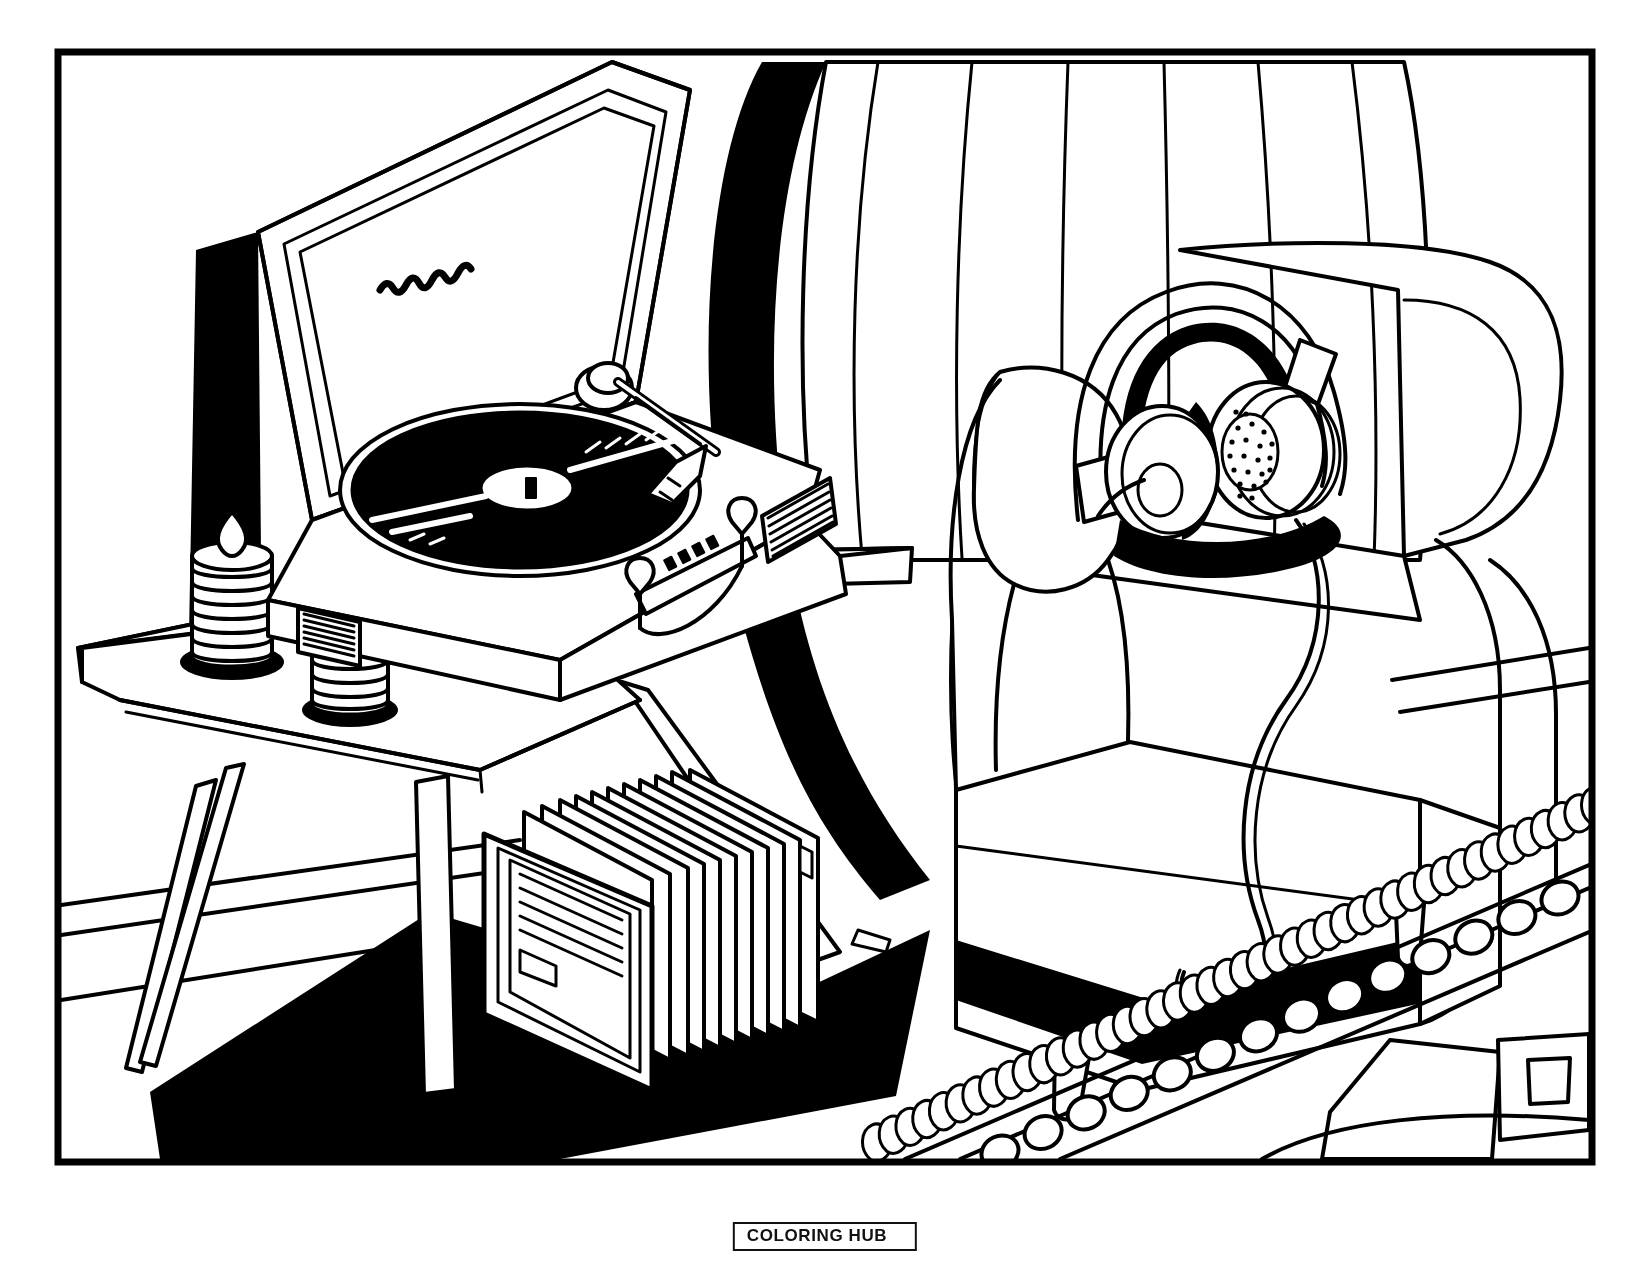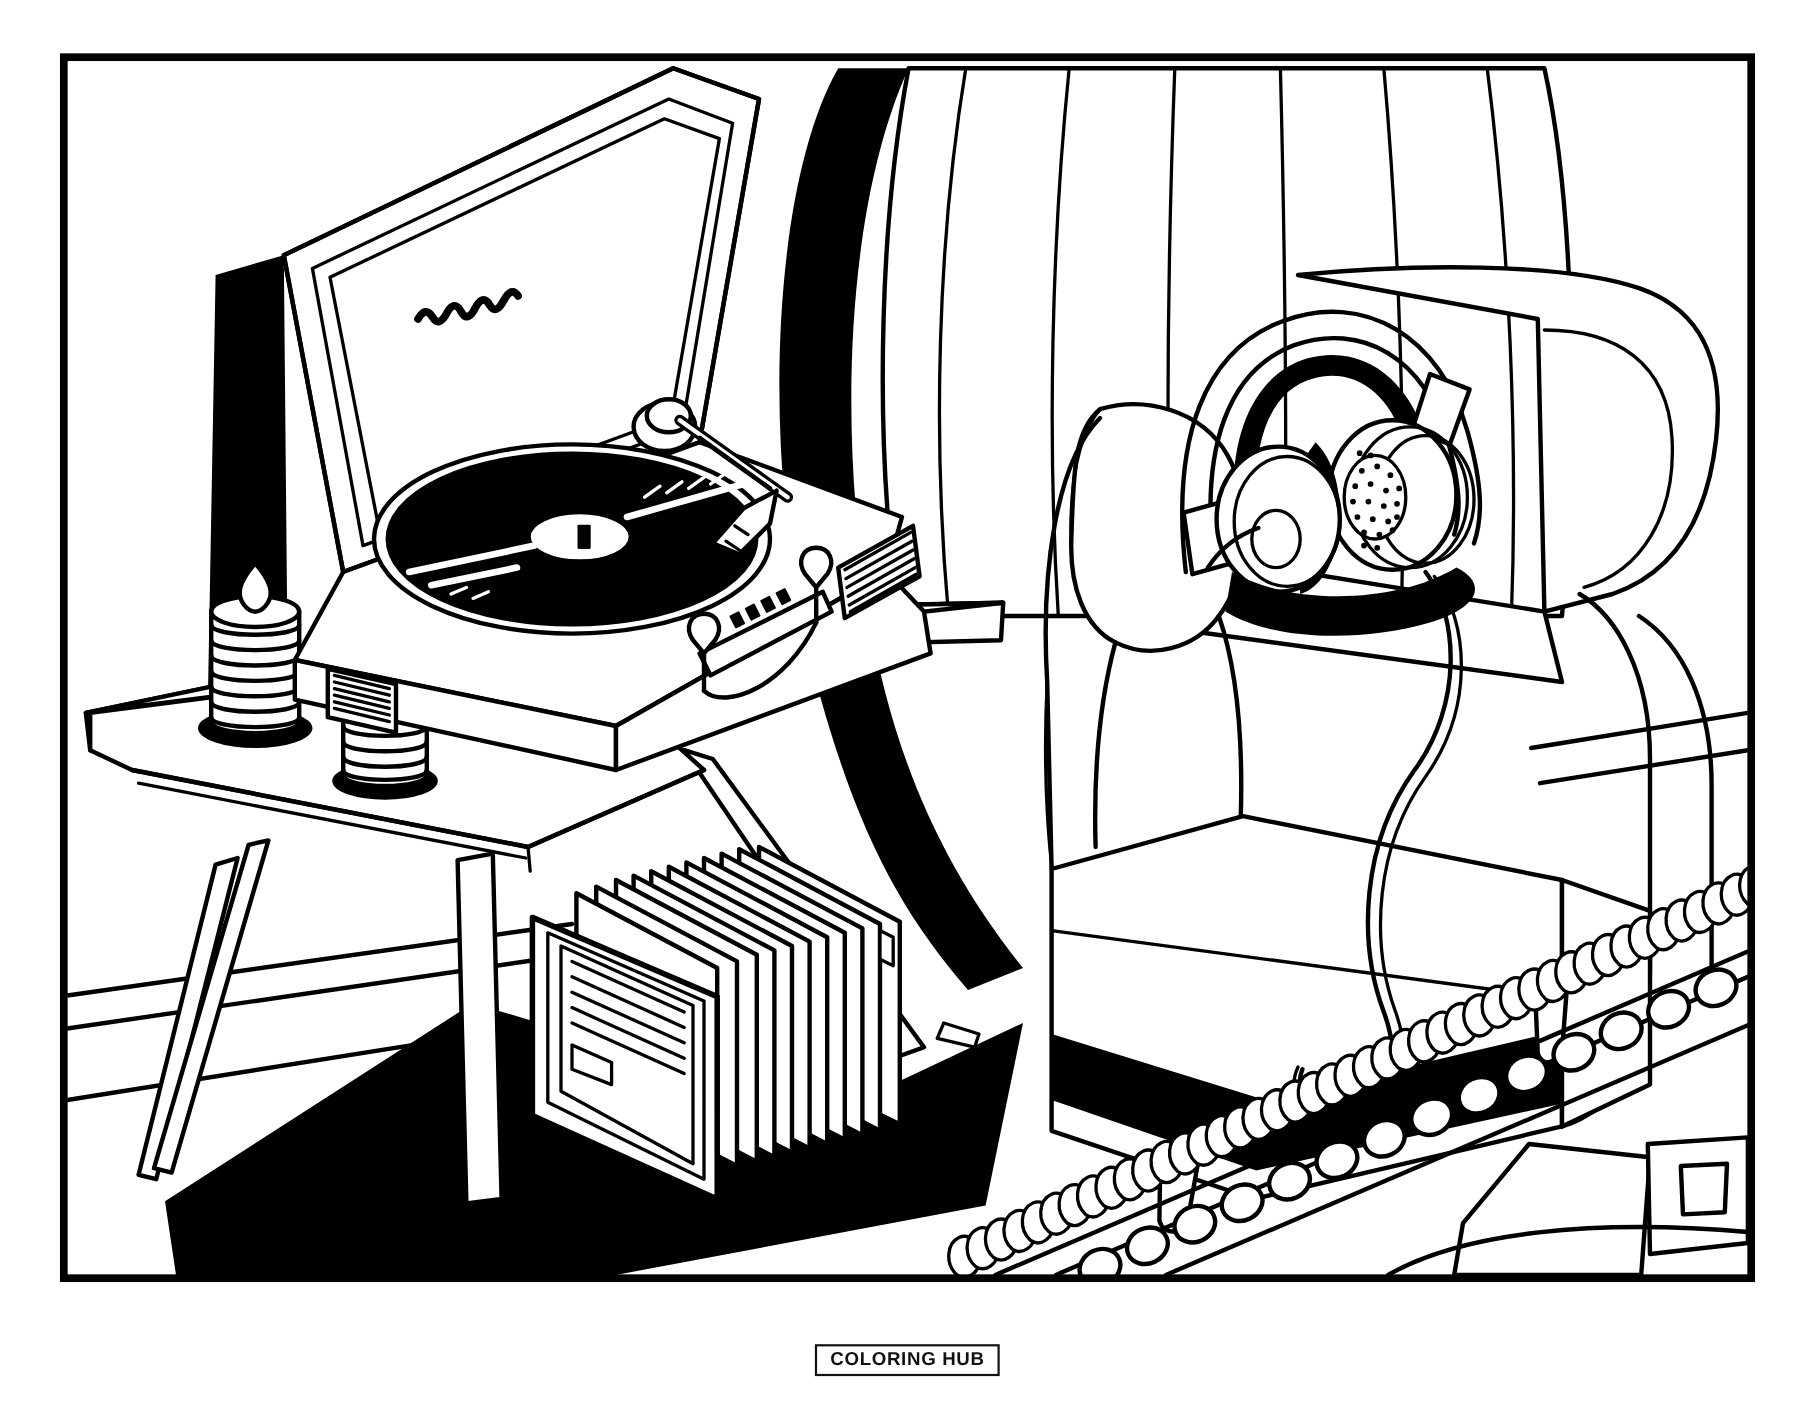--- a/index.html
+++ b/index.html
@@ -5,21 +5,21 @@
 <style>
   html,body{margin:0;padding:0;background:#ffffff;}
   body{width:1650px;height:1275px;overflow:hidden;
        font-family:"Liberation Sans", sans-serif;}
   #stage{position:relative;width:1650px;height:1275px;background:#ffffff;}
   svg#art{position:absolute;left:0;top:0;width:1650px;height:1275px;display:block;}
   .wm{
     position:absolute;left:50%;transform:translateX(-50%);
     bottom:24px;
     background:#ffffff;border:2px solid #111111;
-    padding:3px 12px 4px 12px;
+    padding:3px 28px 4px 12px;
     font-family:"Liberation Sans", sans-serif;
     font-weight:bold;font-size:17px;letter-spacing:.6px;color:#111111;
     line-height:1.05;white-space:nowrap;z-index:40;
   }
 </style>
 </head>
 <body>
 
 <div id="stage">
 

